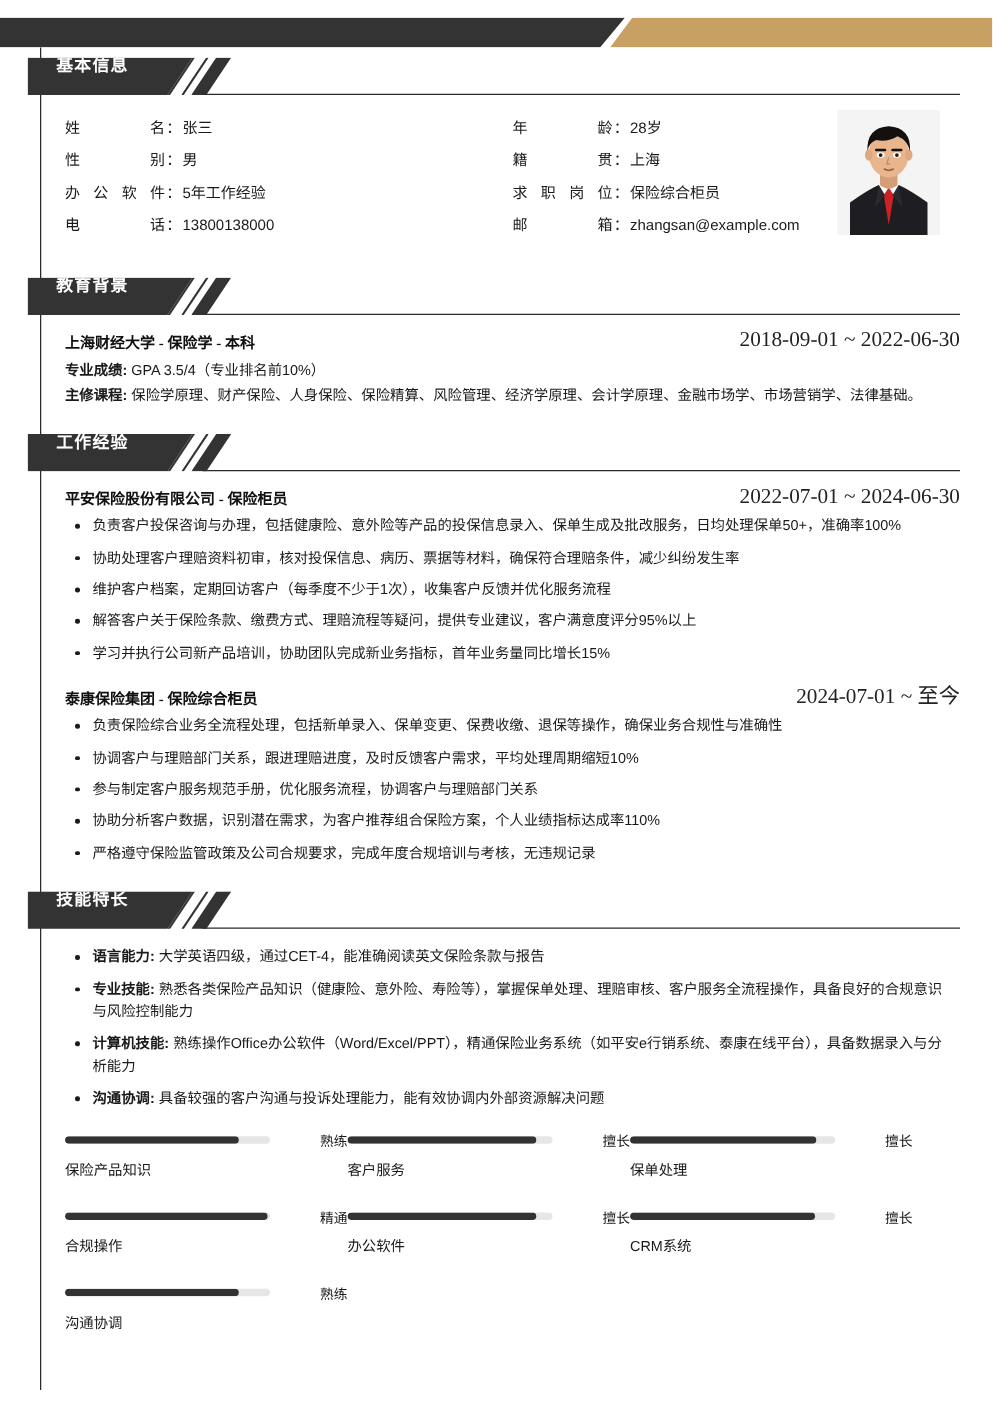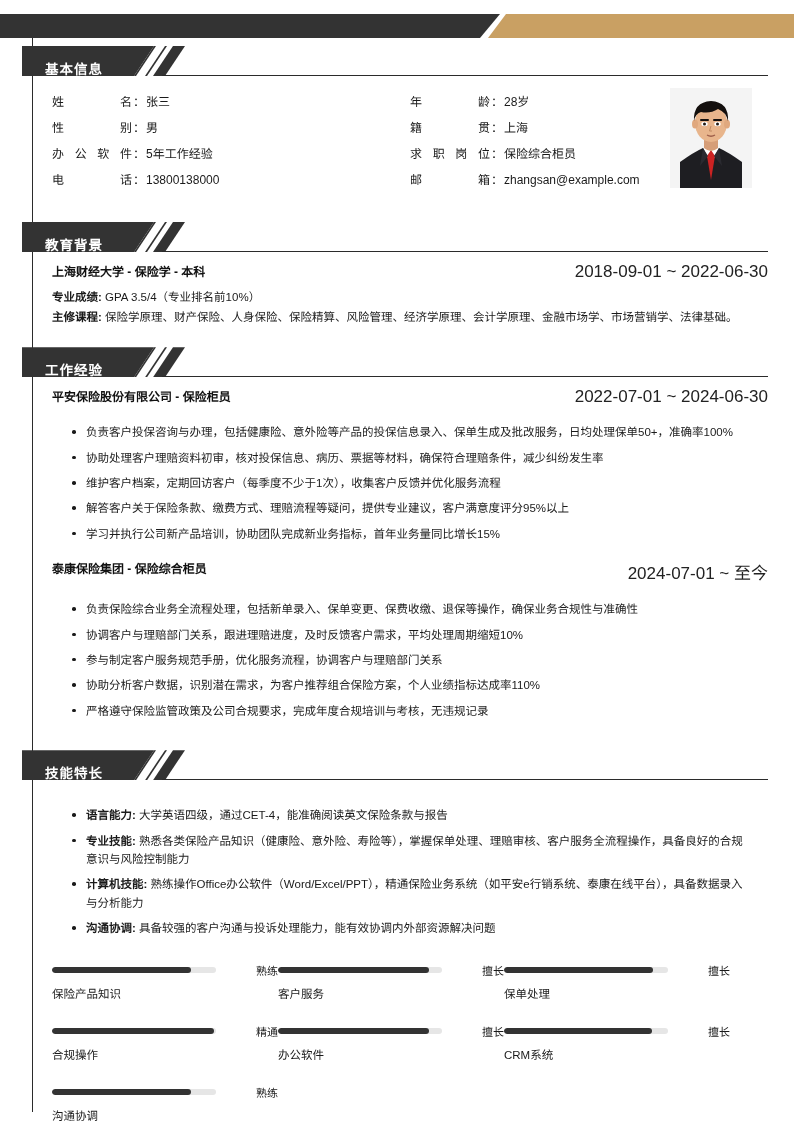--- a/index.html
+++ b/index.html
@@ -70,21 +70,21 @@
     margin-right: 26px;
   }
   .sec-head .tab {
     position: absolute;
     top: 0; left: 0;
     height: 30px;
     width: 132px;
     background: #333333;
     clip-path: polygon(0 0, 132px 0, 112px 30px, 0 30px);
     display: flex;
-    align-items: flex-end;
+    align-items: flex-start;
   }
   .sec-head .tab-title {
     color: #ffffff;
     font-size: 13.5px;
     font-weight: bold;
     letter-spacing: 1px;
     padding-left: 23px;
     line-height: 1;
     white-space: nowrap;
   }
@@ -166,42 +166,43 @@
     height: 100px;
     background: #f2f2f2;
     overflow: hidden;
   }
 
   
   .entry { margin-bottom: 2px; }
   .entry-head {
     display: flex;
     justify-content: space-between;
-    align-items: flex-start;
+    align-items: flex-end;
     font-size: 12px;
     margin-bottom: 5px;
+    font-family: Liberation Serif, serif;
   }
   .entry-title {
     font-weight: bold;
     color: #111111;
   }
   .entry-date {
     color: #222222;
     font-size: 17px;
   }
   .entry-line {
     font-size: 11.5px;
     line-height: 1.75;
     color: #1a1a1a;
   }
   .entry-line b { font-weight: bold; }
 
   ul.bullets {
     list-style: none;
-    margin: 16px;
+    margin: 4px;
     padding: 0;
   }
   ul.bullets li {
     position: relative;
     padding-left: 18px;
     font-size: 11.5px;
     line-height: 1.6;
     margin-bottom: 7px;
     color: #1a1a1a;
   }

